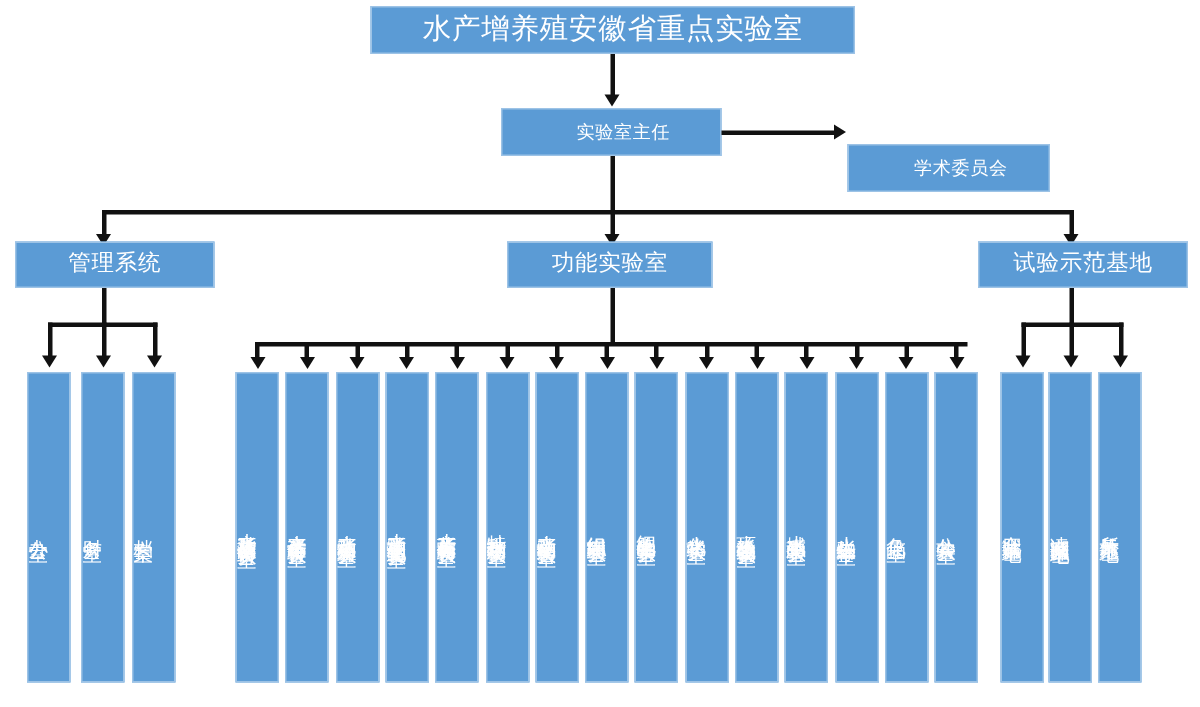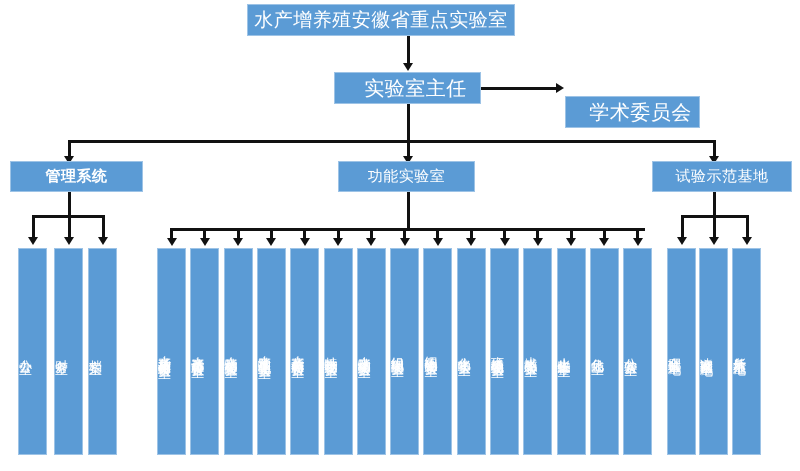--- a/index.html
+++ b/index.html
@@ -25,21 +25,21 @@
     align-items:center;
     justify-content:center;
     text-align:center;
     line-height:1.02;
     letter-spacing:0.5px;
   }
   .box.title{
     font-size:19px;
   }
   .box.l2{
-    font-size:20px;
+    font-size:12px;
     padding-left:16px;
   }
   .box.l3{
     font-size:15px;
   }
   
   .box.leaf{
     writing-mode:vertical-rl;
     text-orientation:upright;
     font-size:13px;
@@ -70,21 +70,21 @@
     border-top:5px solid transparent;
     border-bottom:5px solid transparent;
     border-left:8px solid #111111;
   }
 </style>
 </head>
 <body>
 
 <div id="chart">
 
-  <div class="box title" style="left:247px;top:4px;width:268px;height:32px;">水产增养殖安徽省重点实验室</div>
+  <div class="box title" style="left:247px;top:4px;width:323px;height:32px;">水产增养殖安徽省重点实验室</div>
 
   <div class="ln v" style="left:407px;top:36px;height:29px;"></div>
   <div class="arrow" style="left:403px;top:63px;"></div>
 
   <div class="box l2" style="left:334px;top:72px;width:147px;height:32px;">实验室主任</div>
 
   <div class="box l2" style="left:565px;top:72px;width:135px;height:32px;margin-top:24px;">学术委员会</div>
 
   <div class="ln h" style="left:481px;top:87px;width:77px;"></div>
   <div class="arrow-r" style="left:556px;top:83px;"></div>
@@ -92,21 +92,21 @@
   <div class="ln v" style="left:407px;top:104px;height:36px;"></div>
 
   <div class="ln h" style="left:68px;top:140px;width:648px;"></div>
   <div class="ln v" style="left:68px;top:140px;height:18px;"></div>
   <div class="arrow" style="left:64px;top:156px;"></div>
   <div class="ln v" style="left:407px;top:140px;height:18px;"></div>
   <div class="arrow" style="left:403px;top:156px;"></div>
   <div class="ln v" style="left:713px;top:140px;height:18px;"></div>
   <div class="arrow" style="left:709px;top:156px;"></div>
 
-  <div class="box l3" style="left:10px;top:161px;width:133px;height:31px;font-weight:bold;">管理系统</div>
+  <div class="box l3" style="left:10px;top:161px;width:133px;height:31px;">管理系统</div>
 
   <div class="box l3" style="left:652px;top:161px;width:140px;height:31px;">试验示范基地</div>
 
   <div class="box l3" style="left:338px;top:161px;width:137px;height:31px;">功能实验室</div>
 
   <div class="ln v" style="left:68px;top:192px;height:25px;"></div>
   <div class="ln h" style="left:32px;top:215px;width:73px;"></div>
   <div class="ln v" style="left:32px;top:215px;height:24px;"></div>
   <div class="arrow" style="left:28px;top:237px;"></div>
   <div class="ln v" style="left:68px;top:215px;height:24px;"></div>

